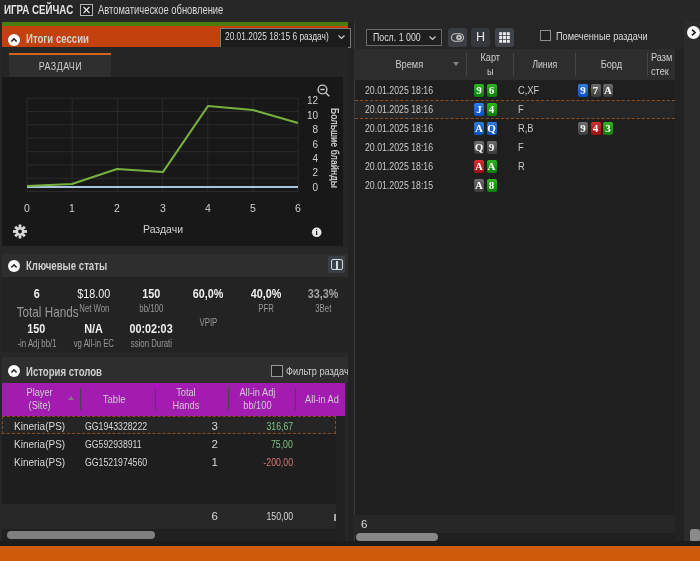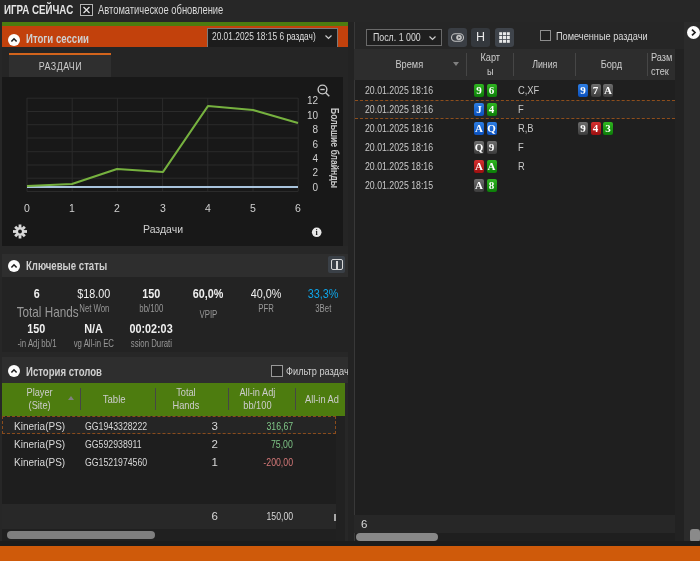--- a/index.html
+++ b/index.html
@@ -29,21 +29,21 @@
   </div>
 <div class="abs cy" style="left:98px;top:3px;font-size:12px;color:#d8d8d8;transform:scaleX(.78) translateZ(0)">Автоматическое обновление</div>
 
 <div class="abs" style="left:2px;top:22px;width:346px;height:25px;background:#c2410c;border-top:4px solid #4d7c0f">
   <svg class="hcirc" style="left:6px;top:8px" width="12" height="12">
       <circle cx="6" cy="6" r="6" fill="#fdfdfd"></circle>
       <path d="M3.4 7.5 L6 4.8 L8.6 7.5" stroke="#1d1d1d" stroke-width="1.6" fill="none"></path>
     </svg>
   <div class="ptitle" style="top:6px">Итоги сессии</div>
 </div>
-<div class="abs" style="left:207px;top:28px;width:131px;height:20px;background:#1c1c1c;border:1px solid #7a7a7a;color:#dcdcdc;font-size:11px;line-height:14px;padding-left:4px;white-space:nowrap;overflow:hidden"><span class="tx" style="display:inline-block">20.01.2025 18:15 6 раздач)</span>
+<div class="abs" style="left:220px;top:28px;width:131px;height:20px;background:#1c1c1c;border:1px solid #7a7a7a;color:#dcdcdc;font-size:11px;line-height:14px;padding-left:4px;white-space:nowrap;overflow:hidden"><span class="tx" style="display:inline-block">20.01.2025 18:15 6 раздач)</span>
 <svg class="abs" style="right:5px;top:6px" width="7" height="5">
       <path d="M0.5 0.5 L3.5 3.5 L6.5 0.5" stroke="#ccc" stroke-width="1.2" fill="none"></path>
     </svg></div>
 
 <div class="abs" style="left:2px;top:47px;width:346px;height:30px;background:#252525"></div>
 <div class="abs" style="left:9px;top:53px;width:102px;height:24px;background:#2f2f2f;border-top:2px solid #d3641c;color:#cccccc;font-size:10.5px;letter-spacing:0.5px;text-align:center;line-height:22px"><span class="cyc" style="display:inline-block;transform:scaleX(.85) translateZ(0)">РАЗДАЧИ</span></div>
 
 <div class="abs" style="left:2px;top:77px;width:341px;height:169px;background:#181818">
 <svg width="346" height="169" style="position:absolute;left:0;top:0">
 
@@ -141,28 +141,28 @@
     <div style="width:57.3px;text-align:center">
         <div style="font-size:13.5px;font-weight:normal;color:#efefef"><span class="cyc" style="display:inline-block">$18.00</span></div>
         <div style="font-size:10px;color:#989898;margin-top:2px;white-space:nowrap"><span class="cyc" style="display:inline-block;transform:scaleX(.78) translateZ(0)">Net Won</span></div>
       </div>
     <div style="width:57.3px;text-align:center">
         <div style="font-size:13.5px;font-weight:bold;color:#efefef"><span class="cyc" style="display:inline-block">150</span></div>
         <div style="font-size:10px;color:#989898;margin-top:2px;white-space:nowrap"><span class="cyc" style="display:inline-block;transform:scaleX(.78) translateZ(0)">bb/100</span></div>
       </div>
     <div style="width:57.3px;text-align:center">
         <div style="font-size:13.5px;font-weight:bold;color:#efefef"><span class="cyc" style="display:inline-block">60,0%</span></div>
-        <div style="font-size:10px;color:#989898;margin-top:8px;white-space:nowrap"><span class="cyc" style="display:inline-block;transform:scaleX(.78) translateZ(0)">VPIP</span></div>
-      </div>
-    <div style="width:57.3px;text-align:center">
-        <div style="font-size:13.5px;font-weight:normal;color:#efefef"><span class="cyc" style="display:inline-block">40,0%</span></div>
+        <div style="font-size:10px;color:#989898;margin-top:16px;white-space:nowrap"><span class="cyc" style="display:inline-block;transform:scaleX(.78) translateZ(0)">VPIP</span></div>
+      </div>
+    <div style="width:57.3px;text-align:center">
+        <div style="font-size:13.5px;font-weight:bold;color:#efefef"><span class="cyc" style="display:inline-block">40,0%</span></div>
         <div style="font-size:10px;color:#989898;margin-top:2px;white-space:nowrap"><span class="cyc" style="display:inline-block;transform:scaleX(.78) translateZ(0)">PFR</span></div>
       </div>
     <div style="width:57.3px;text-align:center">
-        <div style="font-size:13.5px;font-weight:normal;color:#0ea5e9"><span class="cyc" style="display:inline-block">33,3%</span></div>
+        <div style="font-size:13.5px;font-weight:bold;color:#a3a3a3"><span class="cyc" style="display:inline-block">33,3%</span></div>
         <div style="font-size:10px;color:#989898;margin-top:2px;white-space:nowrap"><span class="cyc" style="display:inline-block;transform:scaleX(.78) translateZ(0)">3Bet</span></div>
       </div>
   </div>
   <div class="abs" style="left:6px;top:44px;width:344px;display:flex">
     <div style="width:57.3px;text-align:center">
         <div style="font-size:13.5px;font-weight:bold;color:#efefef"><span class="cyc" style="display:inline-block">150</span></div>
         <div style="font-size:10px;color:#989898;margin-top:2px;white-space:nowrap"><span class="cyc" style="display:inline-block;transform:scaleX(.78) translateZ(0)">-in Adj bb/1</span></div>
       </div>
     <div style="width:57.3px;text-align:center">
         <div style="font-size:13.5px;font-weight:bold;color:#efefef"><span class="cyc" style="display:inline-block">N/A</span></div>
@@ -178,21 +178,21 @@
 <div class="abs" style="left:2px;top:357px;width:346px;height:26px;background:#2e2e2e;overflow:hidden">
   <svg class="hcirc" style="left:6px;top:8px" width="12" height="12">
       <circle cx="6" cy="6" r="6" fill="#fdfdfd"></circle>
       <path d="M3.4 7.5 L6 4.8 L8.6 7.5" stroke="#1d1d1d" stroke-width="1.6" fill="none"></path>
     </svg>
   <div class="ptitle" style="top:8px">История столов</div>
   <div class="abs" style="left:269px;top:8px;width:12px;height:12px;border:1px solid #999;background:#242424"></div>
   <div class="abs cy" style="left:284px;top:8px;font-size:11.5px;color:#d0d0d0">Фильтр раздач</div>
 </div>
 
-<div class="abs" style="left:2px;top:383px;width:343px;height:33px;background:#4d7c0f;overflow:hidden">
+<div class="abs" style="left:2px;top:383px;width:343px;height:33px;background:#a21caf;overflow:hidden">
   <div class="abs" style="left:78px;top:5px;width:1px;height:22px;background:#464646"></div>
   <div class="abs" style="left:153px;top:5px;width:1px;height:22px;background:#464646"></div>
   <div class="abs" style="left:226px;top:5px;width:1px;height:22px;background:#464646"></div>
   <div class="abs" style="left:293px;top:5px;width:1px;height:22px;background:#464646"></div>
   <div class="abs" style="left:0;top:3px;width:76px;text-align:center;font-size:11px;color:#cccccc;line-height:13px"><span class="lat" style="display:inline-block;transform:scaleX(.84) translateZ(0);transform-origin:50% 50%">Player<br>(Site)</span></div>
   <div class="abs" style="left:66px;top:13px;width:0;height:0;border-left:3.5px solid transparent;border-right:3.5px solid transparent;border-bottom:4.5px solid #808080"></div>
   <div class="abs" style="left:79px;top:10px;width:66px;text-align:center;font-size:11px;color:#cccccc"><span class="lat" style="display:inline-block;transform-origin:50% 50%;transform:scaleX(.87) translateZ(0)">Table</span></div>
   <div class="abs" style="left:154px;top:3px;width:60px;text-align:center;font-size:11px;color:#cccccc;line-height:13px"><span class="lat" style="display:inline-block;transform:scaleX(.84) translateZ(0);transform-origin:50% 50%">Total<br>Hands</span></div>
   <div class="abs" style="left:227px;top:3px;width:56px;text-align:center;font-size:11px;color:#cccccc;line-height:13px"><span class="lat" style="display:inline-block;transform:scaleX(.84) translateZ(0);transform-origin:50% 50%">All-in Adj<br>bb/100</span></div>
   <div class="abs" style="left:303px;top:10px;font-size:11px;color:#cccccc;white-space:nowrap"><span class="lat" style="display:inline-block;transform:scaleX(.84) translateZ(0)">All-in Ad</span></div>

